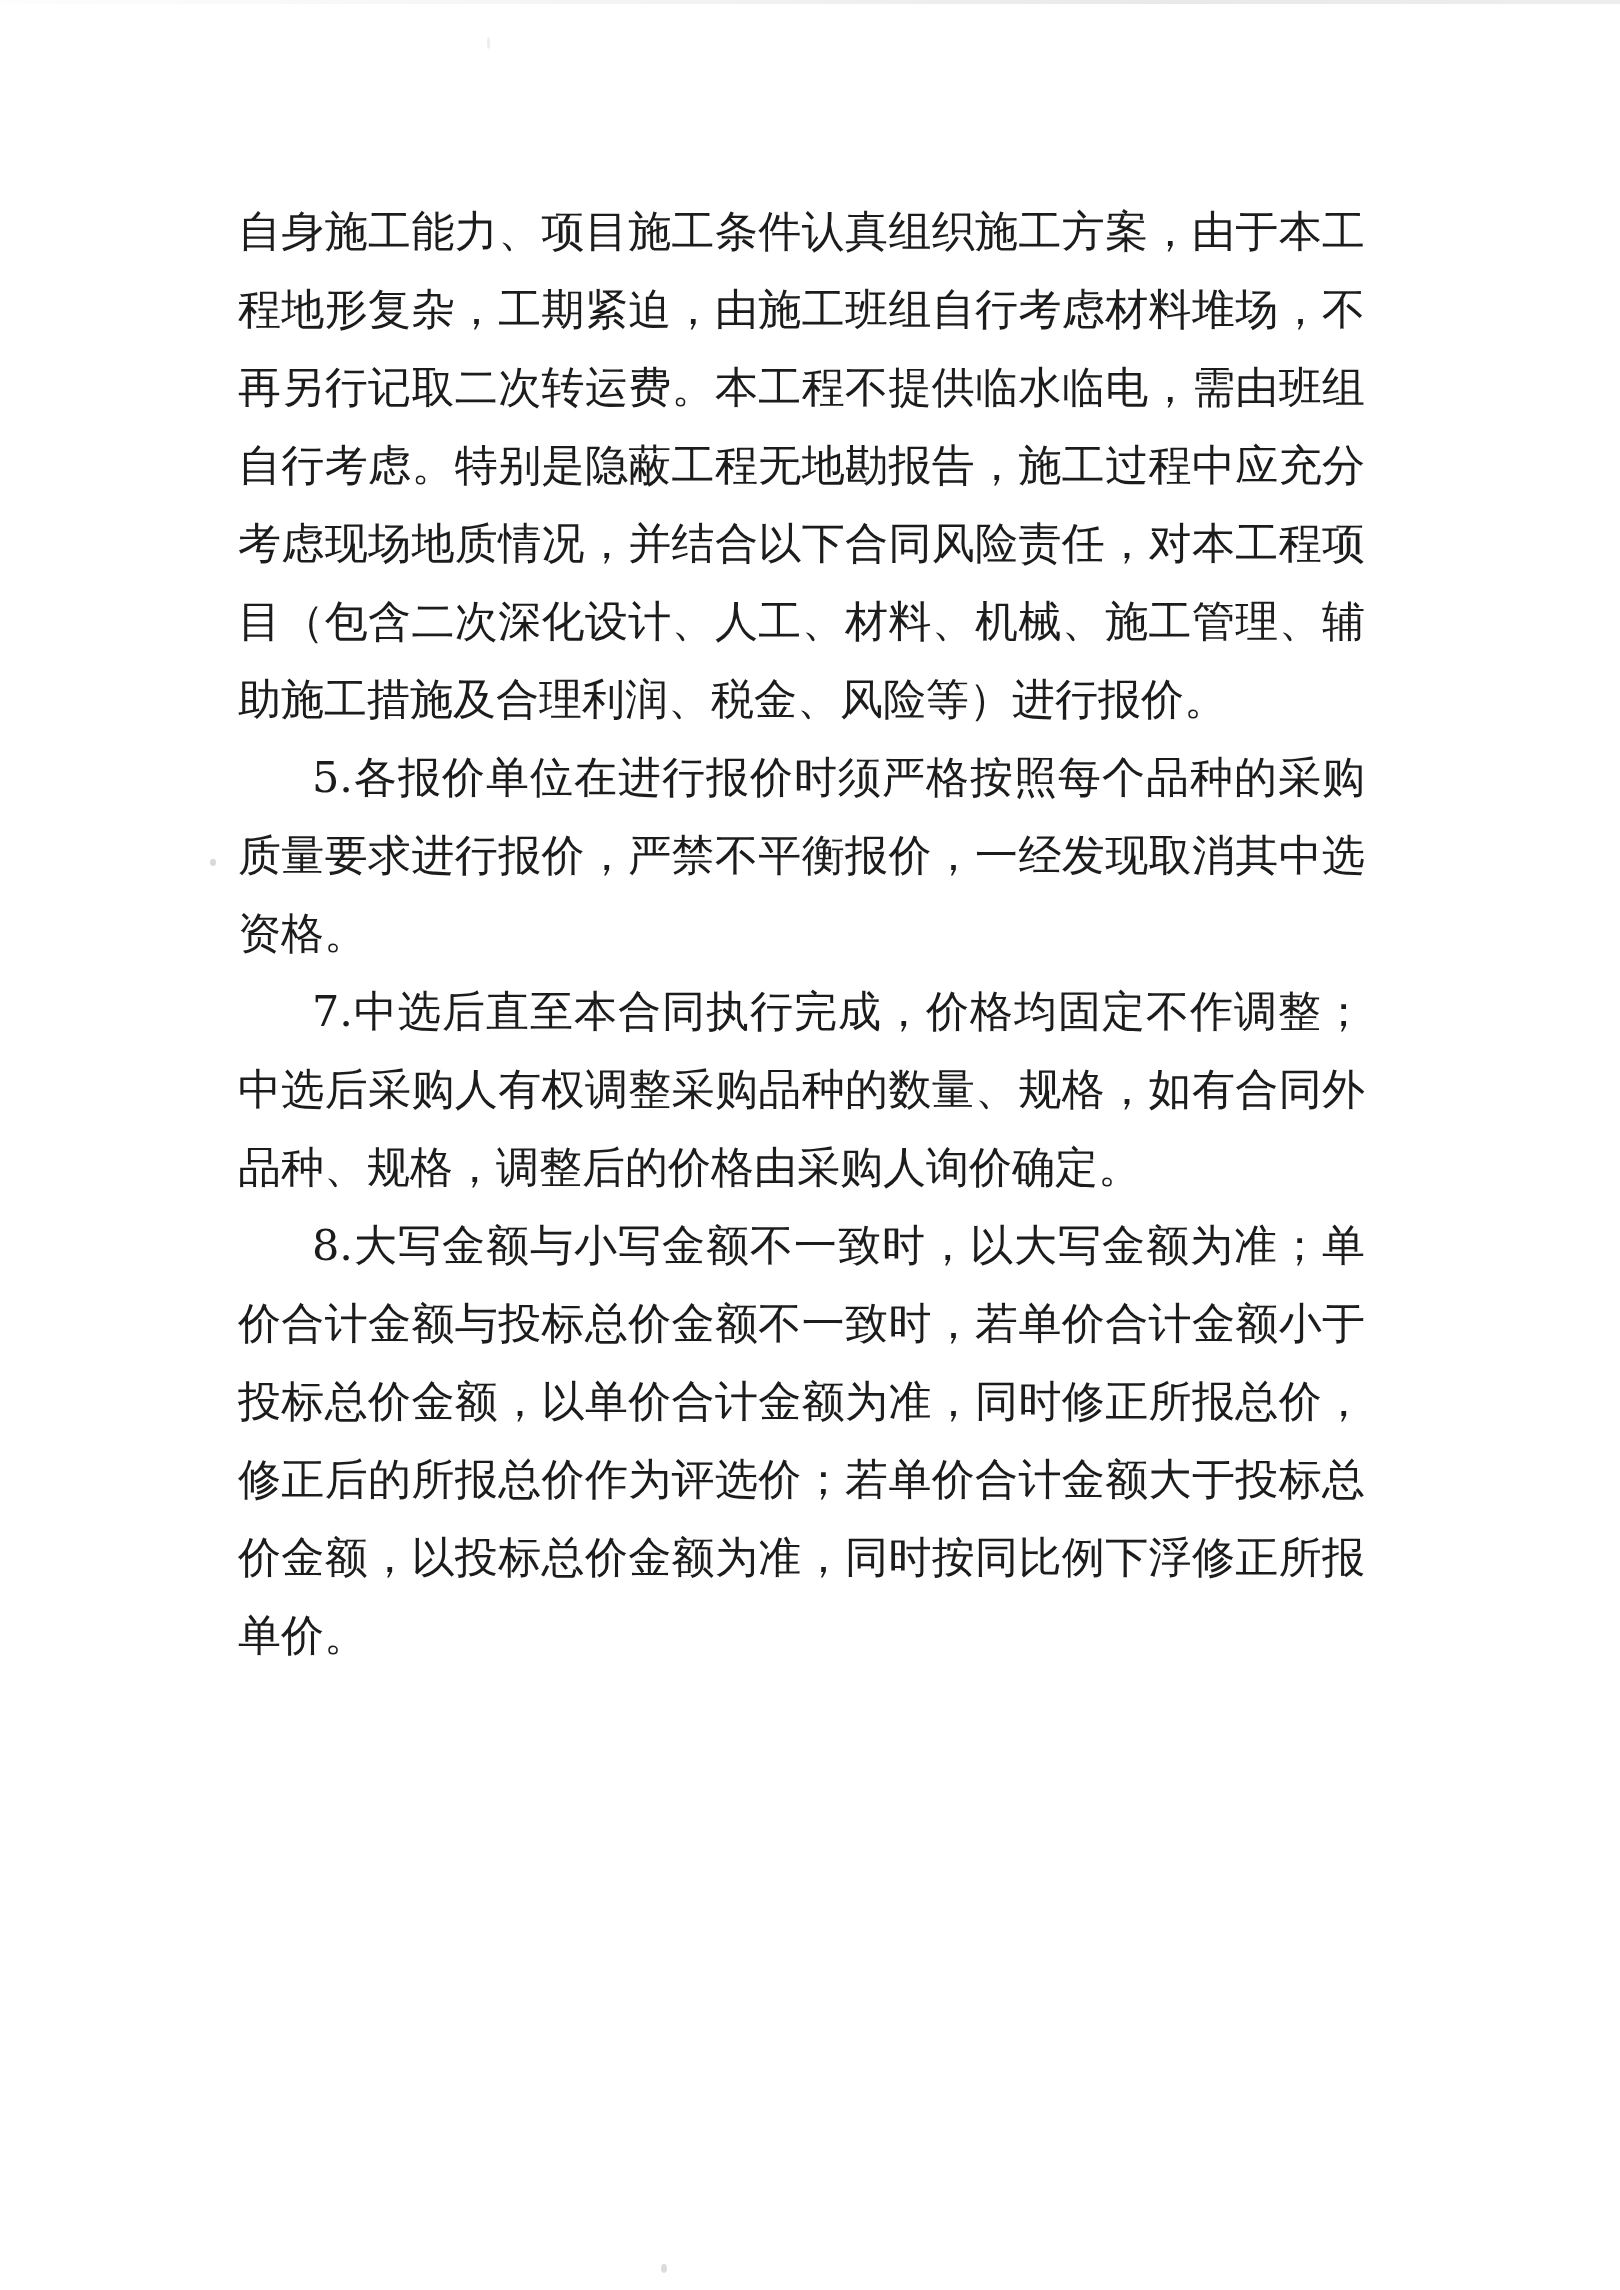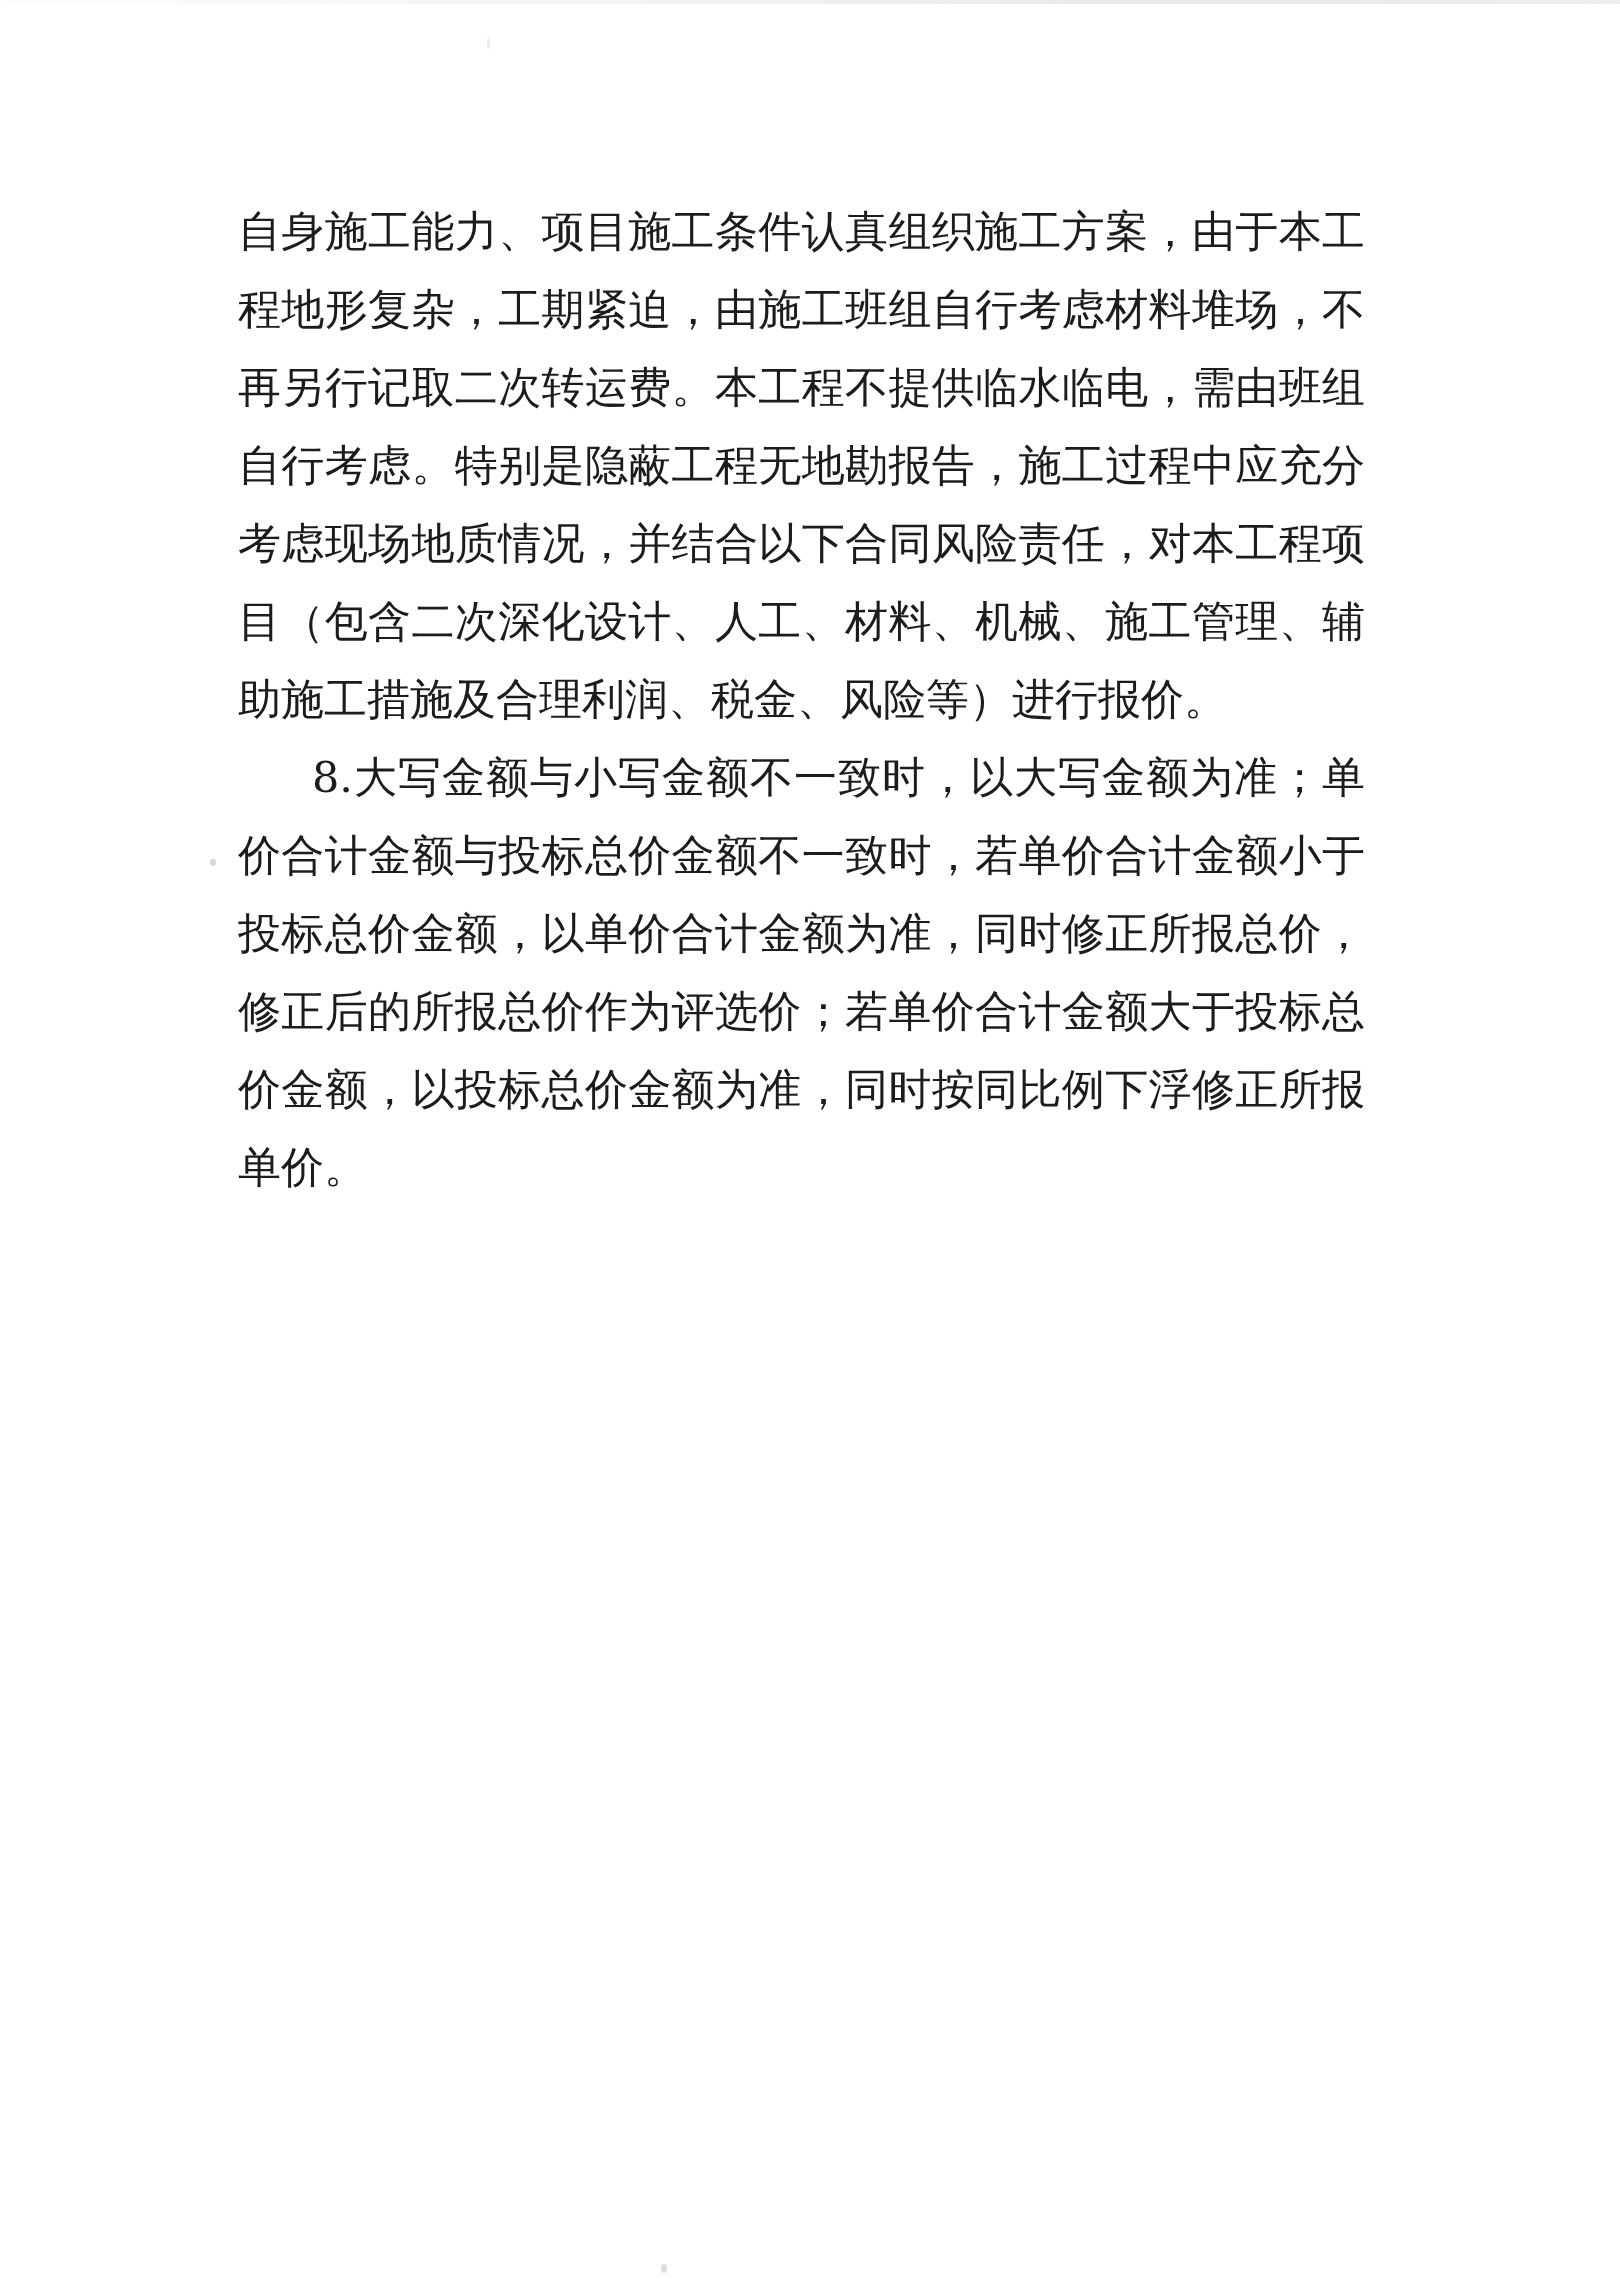--- a/index.html
+++ b/index.html
@@ -67,17 +67,19 @@
 <div class="page">
 
   <div class="scan-edge-top"></div>
   <div class="scan-edge-right"></div>
   <div class="speck speck-1"></div>
   <div class="speck speck-2"></div>
   <div class="speck speck-3"></div>
 
   <div class="text-block">
     <p class="para">自身施工能力、项目施工条件认真组织施工方案，由于本工程地形复杂，工期紧迫，由施工班组自行考虑材料堆场，不再另行记取二次转运费。本工程不提供临水临电，需由班组自行考虑。特别是隐蔽工程无地勘报告，施工过程中应充分考虑现场地质情况，并结合以下合同风险责任，对本工程项目（包含二次深化设计、人工、材料、机械、施工管理、辅助施工措施及合理利润、税金、风险等）进行报价。</p>
+    <p class="para indent">5.各报价单位在进行报价时须严格按照每个品种的采购质量要求进行报价，严禁不平衡报价，一经发现取消其中选资格。</p>
+    <p class="para indent">7.中选后直至本合同执行完成，价格均固定不作调整；中选后采购人有权调整采购品种的数量、规格，如有合同外品种、规格，调整后的价格由采购人询价确定。</p>
     <p class="para indent">8.大写金额与小写金额不一致时，以大写金额为准；单价合计金额与投标总价金额不一致时，若单价合计金额小于投标总价金额，以单价合计金额为准，同时修正所报总价，修正后的所报总价作为评选价；若单价合计金额大于投标总价金额，以投标总价金额为准，同时按同比例下浮修正所报单价。</p>
   </div>
 
 </div>
 
 
 </body></html>

